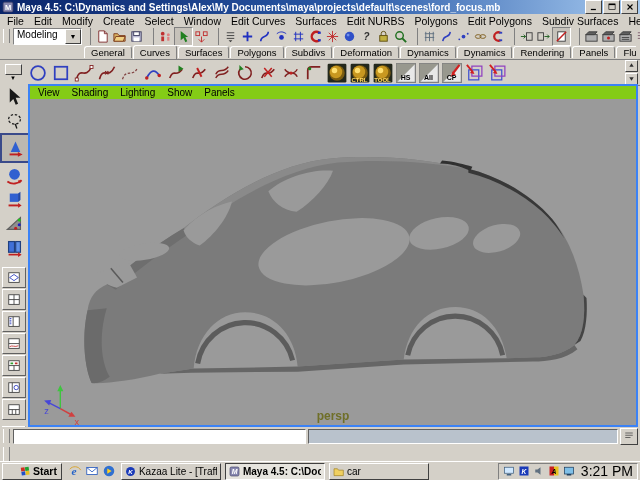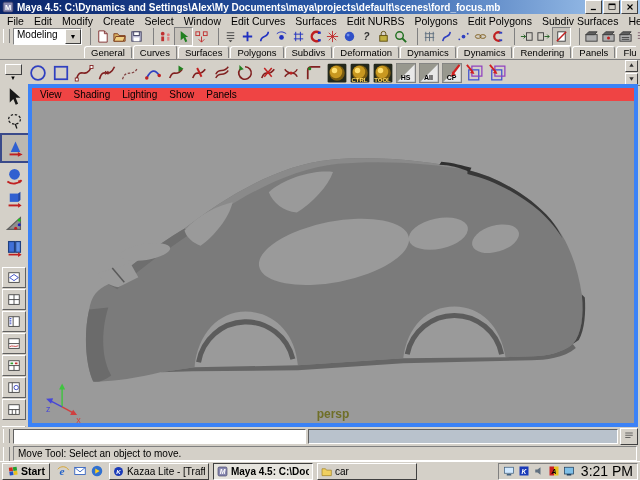--- a/index.html
+++ b/index.html
@@ -57,21 +57,21 @@
   #toolbox{position:absolute;left:0;top:84px;width:28px;bottom:53px;border-right:1px solid #9a968e;background:#d4d0c8}
   .tool-btn{width:24px;height:23px;margin:1px auto;display:flex;align-items:center;justify-content:center}
   .tool-btn svg{width:19px;height:19px;display:block}
   .tool-btn.active{border:2px solid #3a4a8a;background:#bcb8b0;width:26px;height:26px}
   #layouts{margin-top:8px}
   .layout-btn{width:22px;height:19px;margin:1px auto;border:1px solid;border-color:#fff #606060 #606060 #fff;
     display:flex;align-items:center;justify-content:center;background:#d4d0c8}
   .layout-btn svg{width:16px;height:14px;display:block}
   #blank-btn{width:22px;height:16px;margin:6px auto;border:1px solid;border-color:#fff #606060 #606060 #fff;background:#d4d0c8}
   
-  #panel{position:absolute;left:28px;top:84px;right:2px;bottom:53px;border:4px solid #3b82f6;background:#ef4444}
+  #panel{position:absolute;left:28px;top:84px;right:2px;bottom:53px;border:2px solid #3b82f6;background:#84cc16}
   #panel-menubar{height:13px;display:flex;padding-left:8px;align-items:center}
   .pmenu{font-size:10px;margin-right:12px;color:#000}
   #viewport{position:absolute;left:0;top:13px;right:0;bottom:0;background:#9a9a9a;overflow:hidden}
   #viewport svg.canvas{position:absolute;left:0;top:0;width:100%;height:100%}
   #persp-label{position:absolute;bottom:2px;left:0;right:0;text-align:center;font-size:12px;font-weight:bold;color:#6f6f28}
   
   #commandline{position:absolute;left:0;right:0;top:427px;height:18px;display:flex;align-items:center;background:#d4d0c8}
   #cmd-input{width:287px;height:13px;border:1px solid;border-color:#606060 #fff #fff #606060;background:#fff;
     font-size:10px;padding:0 2px;font-family:"Liberation Mono",monospace;flex:none}
   #cmd-result{flex:1;height:13px;border:1px solid;border-color:#606060 #fff #fff #606060;background:#b9c2cc;margin-left:2px}
@@ -79,21 +79,21 @@
     margin:0 2px;display:flex;align-items:center;justify-content:center;flex:none}
   #script-editor-btn svg{width:12px;height:12px;display:block}
   
   #helpline{position:absolute;left:0;right:0;top:445px;height:17px;display:flex;align-items:center;background:#d4d0c8}
   #help-field{flex:1;height:13px;border:1px solid;border-color:#808080 #fff #fff #808080;background:#d4d0c8;
     font-size:10px;line-height:13px;padding-left:4px;margin-right:3px;white-space:nowrap;overflow:hidden}
   
   #taskbar{position:absolute;left:0;right:0;bottom:0;height:18px;background:#d4d0c8;border-top:1px solid #fff;
     display:flex;align-items:center;padding:0 2px}
   #start-btn{height:15px;display:flex;align-items:center;border:1px solid;border-color:#fff #404040 #404040 #fff;
-    padding:0 4px 0 4px;font-weight:bold;font-size:10.5px;flex:none;background:#d4d0c8}
+    padding:0 4px 0 16px;font-weight:bold;font-size:10.5px;flex:none;background:#d4d0c8}
   #start-btn svg{width:12px;height:12px;display:block;margin-right:2px}
   .ql-icon{width:15px;height:15px;margin-left:2px;flex:none}
   .ql-icon svg{width:14px;height:14px;display:block}
   .task-btn{height:15px;width:92px;display:flex;align-items:center;border:1px solid;border-color:#fff #404040 #404040 #fff;
     padding:0 3px;font-size:10px;margin-left:4px;background:#d4d0c8;overflow:hidden;white-space:nowrap;flex:none}
   .task-btn svg{width:11px;height:11px;display:block;margin-right:3px;flex:none}
   .task-btn .tlabel{overflow:hidden;white-space:nowrap}
   .task-btn.active{border-color:#404040 #fff #fff #404040;background:#e6e4de;font-weight:bold}
   #tray{margin-left:auto;height:15px;border:1px solid;border-color:#808080 #fff #fff #808080;
     display:flex;align-items:center;padding:0 4px;flex:none}
@@ -857,21 +857,20 @@
         <i>
           <svg viewBox="0 0 16 16" width="100%" height="100%">
             <path d="M3 4 h10 M3 7 h10 M3 10 h7" stroke="#404040"></path>
           </svg>
         </i>
       </span>
   </div>
 
   <div id="helpline">
     <span class="grip"></span>
-    <span id="help-field">Move Tool: Select an object to move.</span>
   </div>
 
   <div id="taskbar">
     <span id="start-btn">
       <i>
           <svg viewBox="0 0 16 16" width="100%" height="100%">
             <g transform="rotate(-8 8 8)">
               <rect x="3" y="3" width="5" height="5" fill="#d03020"></rect>
               <rect x="8.5" y="3" width="5" height="5" fill="#20a030"></rect>
               <rect x="3" y="8.5" width="5" height="5" fill="#2050c8"></rect>

